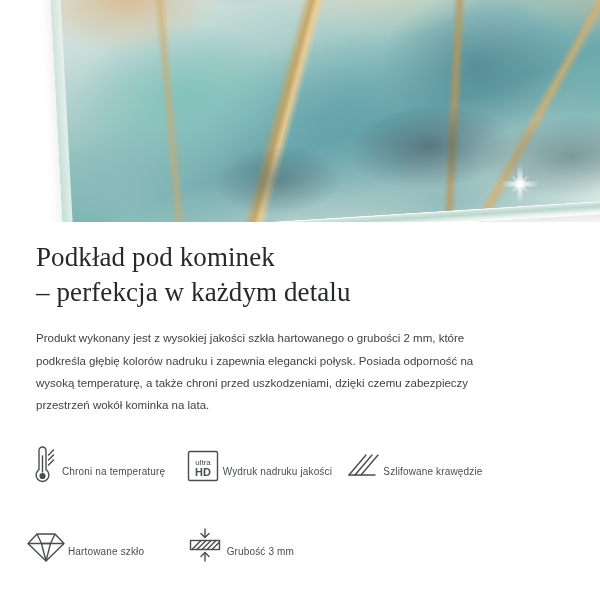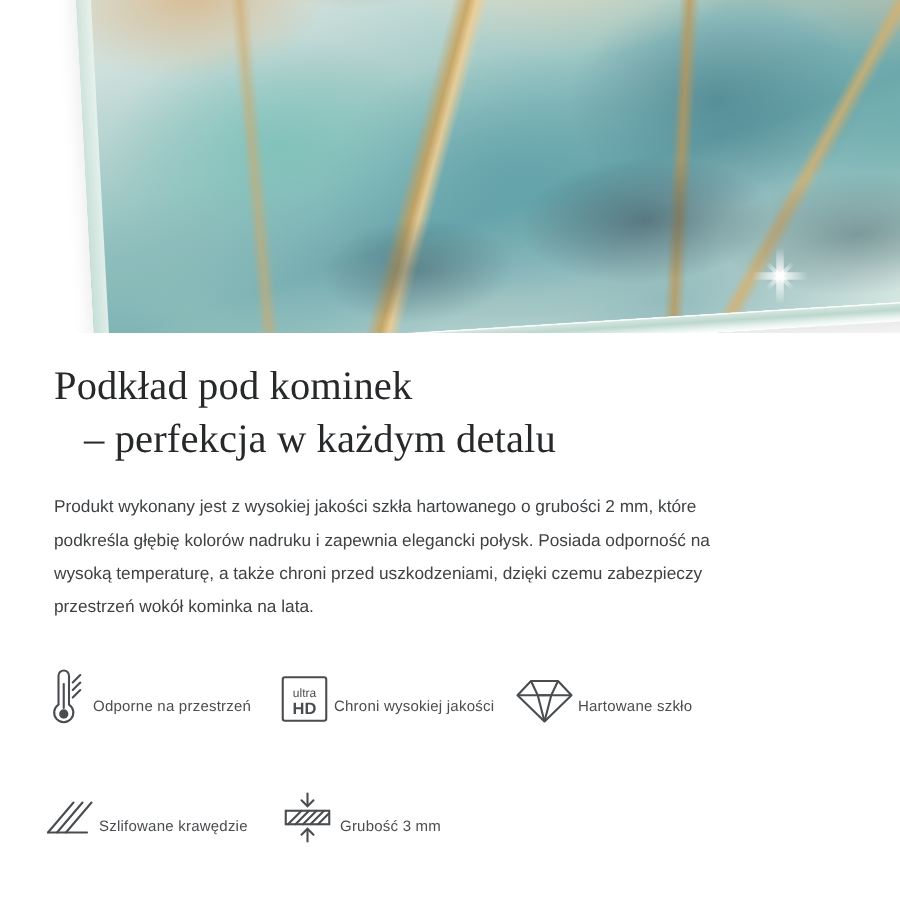--- a/index.html
+++ b/index.html
@@ -136,21 +136,21 @@
   }
   .headline {
     font-family: "Liberation Serif", serif;
     font-size: 27px;
     line-height: 1.28;
     color: #26282a;
     font-weight: 400;
     letter-spacing: 0.1px;
     margin: 0 0 18px 0;
   }
-  .headline .l2 { display: block; margin-left: 20px; }
+  .headline .l2 { display: block; }
   .body-copy {
     font-family: "Liberation Sans", sans-serif;
     font-size: 11.5px;
     line-height: 1.95;
     color: #3f4245;
     margin: 0;
     max-width: 540px;
   }
 
   
@@ -216,58 +216,58 @@
       <div class="feature-icon">
         <svg width="38" height="44" viewBox="0 0 38 44" fill="none" stroke="#4a4d50" stroke-width="1.4" stroke-linecap="round">
           <path d="M15 6.5a3.5 3.5 0 0 1 7 0v19.2a6.4 6.4 0 1 1-7 0z"></path>
           <line x1="18.5" y1="12" x2="18.5" y2="28"></line>
           <circle cx="18.5" cy="32" r="3.1" fill="#4a4d50" stroke="none"></circle>
           <line x1="24.5" y1="11" x2="29.5" y2="6"></line>
           <line x1="24.5" y1="16" x2="29.5" y2="11"></line>
           <line x1="24.5" y1="21" x2="29.5" y2="16"></line>
         </svg>
       </div>
-      <div class="feature-label">Odporne na przestrzeń</div>
+      <div class="feature-label">Chroni na temperaturę</div>
     </div>
 
     <div class="feature">
       <div class="feature-icon">
         <svg width="40" height="40" viewBox="0 0 40 40">
           <rect x="5.5" y="5.5" width="29" height="29" rx="1.5" fill="none" stroke="#4a4d50" stroke-width="1.4"></rect>
           <text x="20" y="18.5" text-anchor="middle" font-family="Liberation Sans, sans-serif" font-size="8" fill="#4a4d50">ultra</text>
           <text x="20" y="30" text-anchor="middle" font-family="Liberation Sans, sans-serif" font-size="11" font-weight="bold" fill="#4a4d50">HD</text>
         </svg>
       </div>
-      <div class="feature-label">Chroni wysokiej jakości</div>
-    </div>
-
+      <div class="feature-label">Wydruk nadruku jakości</div>
+    </div>
+
+
+    <div class="feature">
+      <div class="feature-icon">
+        <svg width="42" height="40" viewBox="0 0 42 40" fill="none" stroke="#4a4d50" stroke-width="1.4" stroke-linecap="round">
+          <path d="M8 29 L25 9"></path>
+          <path d="M14 29 L31 9"></path>
+          <path d="M20 29 L37 9"></path>
+          <path d="M8 29 H34"></path>
+        </svg>
+      </div>
+      <div class="feature-label">Szlifowane krawędzie</div>
+    </div>
 
     <div class="feature">
       <div class="feature-icon">
         <svg width="44" height="40" viewBox="0 0 44 40" fill="none" stroke="#4a4d50" stroke-width="1.4" stroke-linejoin="round">
           <path d="M13 8 H31 L40 17.5 L22 35 L4 17.5 Z"></path>
           <path d="M4 17.5 H40"></path>
           <path d="M13 8 L17.5 17.5 L22 35"></path>
           <path d="M31 8 L26.5 17.5 L22 35"></path>
           <path d="M17.5 17.5 H26.5"></path>
         </svg>
       </div>
       <div class="feature-label">Hartowane szkło</div>
-    </div>
-
-    <div class="feature">
-      <div class="feature-icon">
-        <svg width="42" height="40" viewBox="0 0 42 40" fill="none" stroke="#4a4d50" stroke-width="1.4" stroke-linecap="round">
-          <path d="M8 29 L25 9"></path>
-          <path d="M14 29 L31 9"></path>
-          <path d="M20 29 L37 9"></path>
-          <path d="M8 29 H34"></path>
-        </svg>
-      </div>
-      <div class="feature-label">Szlifowane krawędzie</div>
     </div>
 
     <div class="feature">
       <div class="feature-icon">
         <svg width="44" height="42" viewBox="0 0 44 42" fill="none" stroke="#4a4d50" stroke-width="1.4" stroke-linecap="round">
           <line x1="22" y1="4" x2="22" y2="12"></line>
           <polyline points="18,8.5 22,12.5 26,8.5"></polyline>
           <rect x="7.5" y="15.5" width="29" height="9" fill="none"></rect>
           <path d="M9 24.5 L18 15.5 M14 24.5 L23 15.5 M19 24.5 L28 15.5 M24 24.5 L33 15.5 M29 24.5 L36 17.5"></path>
           <line x1="22" y1="36" x2="22" y2="28"></line>

